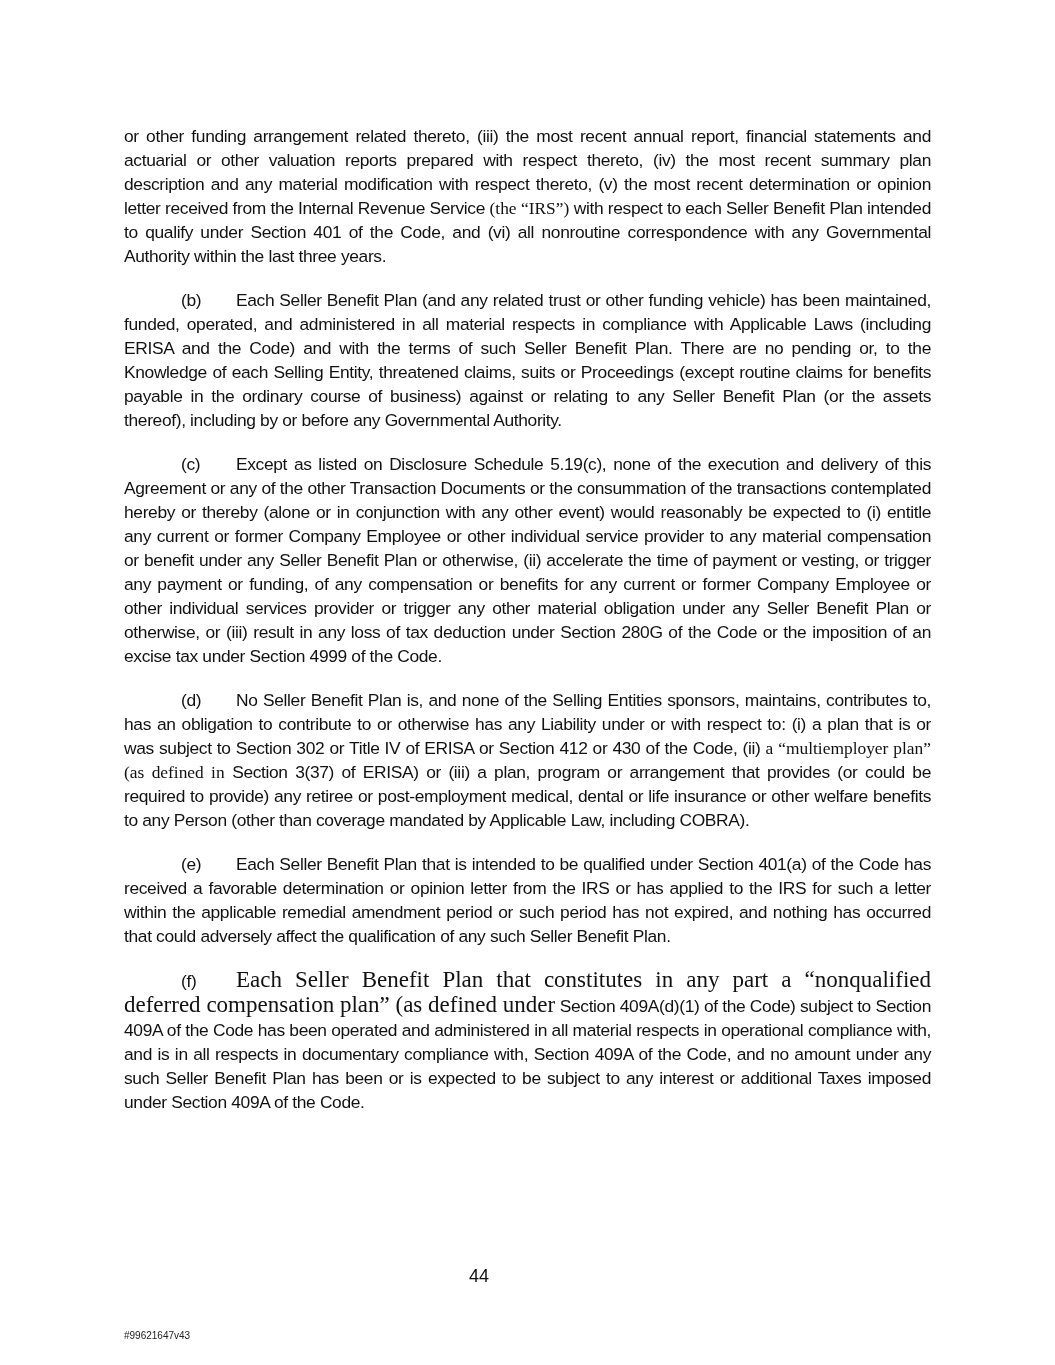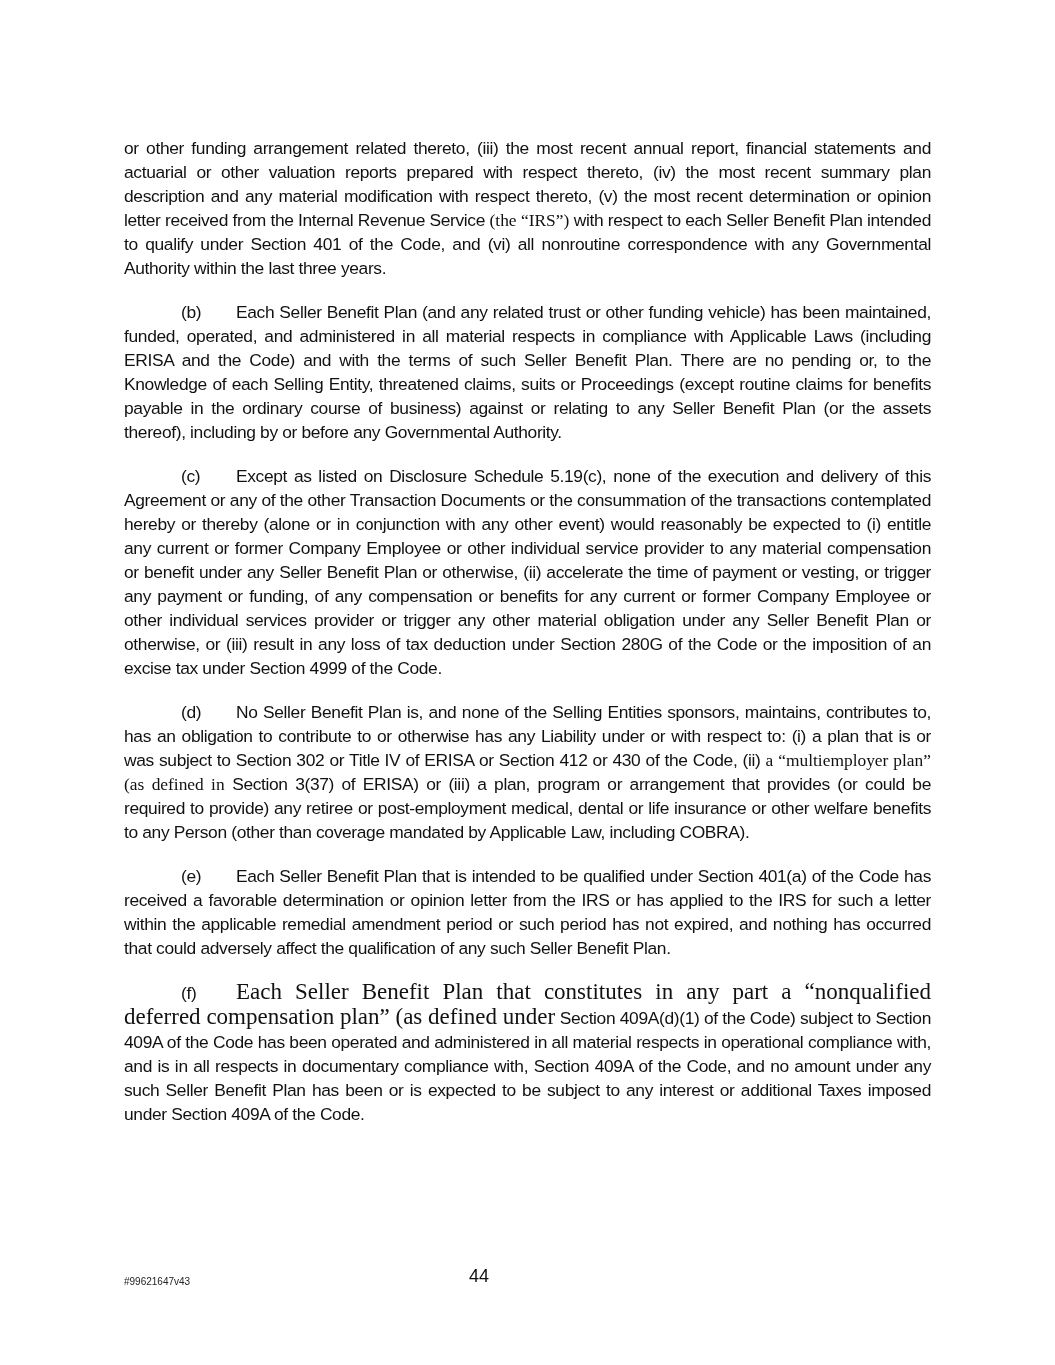--- a/index.html
+++ b/index.html
@@ -3,32 +3,32 @@
   <meta charset="utf-8">
   <style>
     html, body { margin: 0; padding: 0; background: #ffffff; }
     body { width: 1055px; height: 1365px; position: relative; overflow: hidden; }
     .page {
       position: absolute; left: 124px; top: 124px; width: 807px;
       font-family: "Liberation Sans", sans-serif;
       font-size: 17.4px; line-height: 24px; color: #111111;
       letter-spacing: -0.35px;
     }
-    .para { margin: 12px 0 20px 0; text-align: justify; }
+    .para { margin: 0 0 20px 0; text-align: justify; }
     .para.indent { text-indent: 57px; }
     .label { display: inline-block; width: 55px; text-indent: 0; }
     .serif { font-family: "Liberation Serif", serif; letter-spacing: 0; }
     #p-f { font-family: "Liberation Sans", sans-serif; }
     #p-f .first-line-serif { font-family: "Liberation Serif", serif; font-size: 23px; letter-spacing: 0; }
     .page-number {
       position: absolute; top: 1266px; left: 0; width: 958px; text-align: center;
       font-family: "Liberation Sans", sans-serif; font-size: 18px; color: #111;
     }
     .doc-id {
-      position: absolute; top: 1276px; left: 124px;
+      position: absolute; top: 1330px; left: 124px;
       font-family: "Liberation Sans", sans-serif; font-size: 10px; color: #222;
     }
   </style>
 </head>
 <body>
 
 <div class="page">
   <p class="para"><span>or other funding arrangement related thereto, (iii) the most recent annual report, financial statements and actuarial or other valuation reports prepared with respect thereto, (iv) the most recent summary plan description and any material modification with respect thereto, (v) the most recent determination or opinion letter received from the Internal Revenue Service </span><span class="serif">(the “IRS”)</span><span> with respect to each Seller Benefit Plan intended to qualify under Section 401 of the Code, and (vi) all nonroutine correspondence with any Governmental Authority within the last three years.</span></p>
 
   <p class="para indent"><span class="label">(b)</span><span>Each Seller Benefit Plan (and any related trust or other funding vehicle) has been maintained, funded, operated, and administered in all material respects in compliance with Applicable Laws (including ERISA and the Code) and with the terms of such Seller Benefit Plan. There are no pending or, to the Knowledge of each Selling Entity, threatened claims, suits or Proceedings (except routine claims for benefits payable in the ordinary course of business) against or relating to any Seller Benefit Plan (or the assets thereof), including by or before any Governmental Authority.</span></p>

